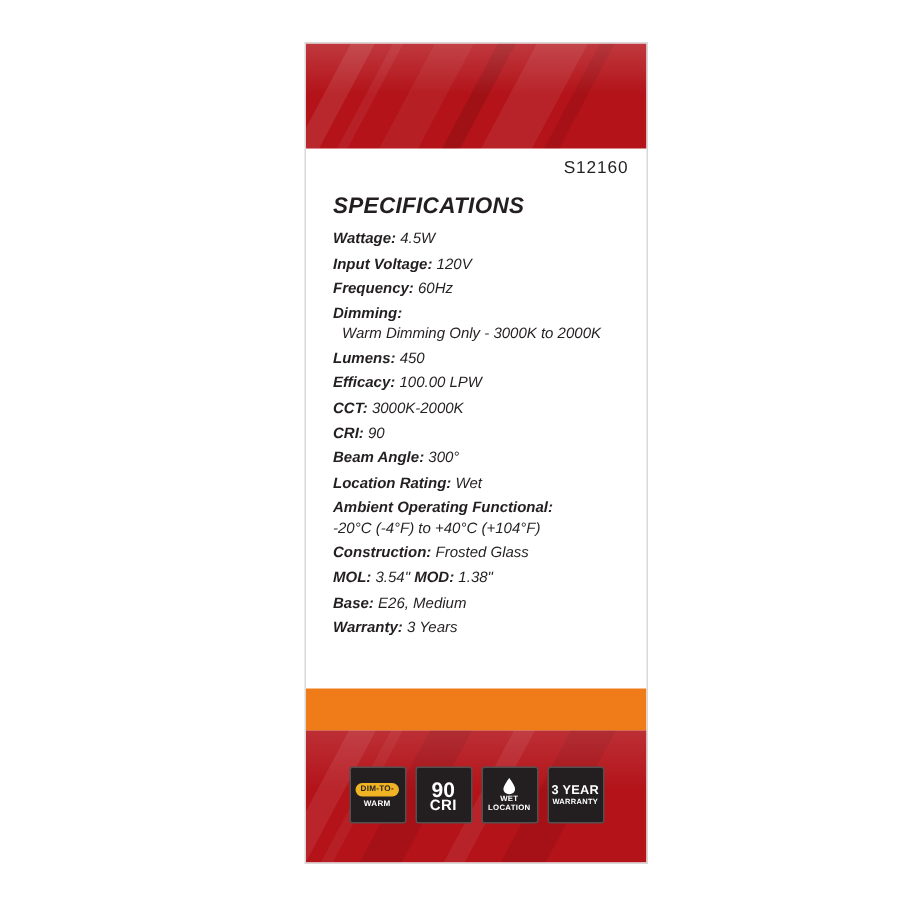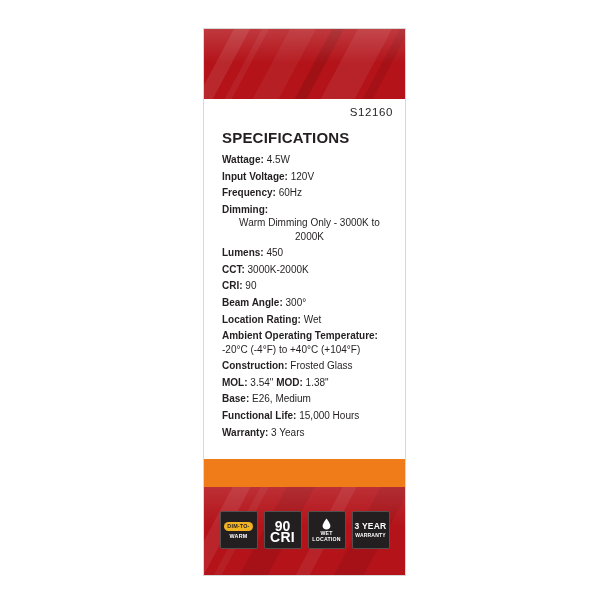--- a/index.html
+++ b/index.html
@@ -13,21 +13,21 @@
     font-family: "Liberation Sans", sans-serif;
     position: relative;
     overflow: hidden;
   }
 
   
   .package {
     position: absolute;
     left: 203px;
     top: 28px;
-    width: 203px;
+    width: 229px;
     height: 548px;
     background: #ffffff;
     border: 1px solid #d8d8d8;
     box-sizing: border-box;
     overflow: hidden;
     display: flex;
     flex-direction: column;
   }
 
   
@@ -70,20 +70,21 @@
     letter-spacing: 0.6px;
     color: #231f20;
     font-family: "Liberation Sans", sans-serif;
   }
 
   
   .spec-body {
     flex: 1 1 auto;
     padding: 4px 14px 0 18px;
     box-sizing: border-box;
+    font-style: italic;
   }
   .spec-title {
     font-size: 15px;
     font-weight: bold;
     color: #231f20;
     letter-spacing: 0.2px;
     margin-bottom: 7px;
   }
   .spec-list {
     margin: 0;
@@ -98,21 +99,20 @@
   }
   .spec-label {
     font-weight: bold;
   }
   .spec-value {
     font-weight: normal;
   }
   .spec-item.two-line .spec-value {
     display: block;
     padding-left: 6px;
-    text-align: center;
   }
   .spec-item.stacked .spec-label {
     display: block;
   }
   .spec-item.stacked .spec-value {
     display: block;
   }
 
   
   .orange-band {
@@ -184,21 +184,21 @@
     font-weight: bold;
     margin-top: 2px;
     letter-spacing: 0.2px;
   }
   .badge-cri .cri-num {
     font-size: 14px;
     font-weight: bold;
     line-height: 14px;
   }
   .badge-cri .cri-lbl {
-    font-size: 14px;
+    font-size: 10px;
     font-weight: bold;
     line-height: 9px;
     letter-spacing: 0.3px;
   }
   .badge-wet .wet-lbl {
     font-size: 5.2px;
     font-weight: bold;
     line-height: 6px;
     letter-spacing: 0.2px;
   }
@@ -258,20 +258,24 @@
       <li class="spec-item two-line">
         <span class="spec-label">Dimming:</span>
         <span class="spec-value">Warm Dimming Only - 3000K to 2000K</span>
       </li>
 
       <li class="spec-item">
         <span class="spec-label">Lumens:</span>
         <span class="spec-value">450</span>
       </li>
 
+      <li class="spec-item">
+        <span class="spec-label">Efficacy:</span>
+        <span class="spec-value">100.00 LPW</span>
+      </li>
 
       <li class="spec-item">
         <span class="spec-label">CCT:</span>
         <span class="spec-value">3000K-2000K</span>
       </li>
 
       <li class="spec-item">
         <span class="spec-label">CRI:</span>
         <span class="spec-value">90</span>
       </li>
@@ -280,21 +284,21 @@
         <span class="spec-label">Beam Angle:</span>
         <span class="spec-value">300°</span>
       </li>
 
       <li class="spec-item">
         <span class="spec-label">Location Rating:</span>
         <span class="spec-value">Wet</span>
       </li>
 
       <li class="spec-item stacked">
-        <span class="spec-label">Ambient Operating Temperature:</span>
+        <span class="spec-label">Ambient Operating Functional:</span>
         <span class="spec-value">-20°C (-4°F) to +40°C (+104°F)</span>
       </li>
 
       <li class="spec-item">
         <span class="spec-label">Construction:</span>
         <span class="spec-value">Frosted Glass</span>
       </li>
 
       <li class="spec-item">
         <span class="spec-label">MOL:</span>
@@ -302,24 +306,20 @@
         <span class="spec-label">MOD:</span>
         <span class="spec-value">1.38"</span>
       </li>
 
 
       <li class="spec-item">
         <span class="spec-label">Base:</span>
         <span class="spec-value">E26, Medium</span>
       </li>
 
-      <li class="spec-item">
-        <span class="spec-label">Functional Life:</span>
-        <span class="spec-value">15,000 Hours</span>
-      </li>
 
       <li class="spec-item">
         <span class="spec-label">Warranty:</span>
         <span class="spec-value">3 Years</span>
       </li>
 
     </ul>
   </div>
 
   <div class="orange-band"></div>

